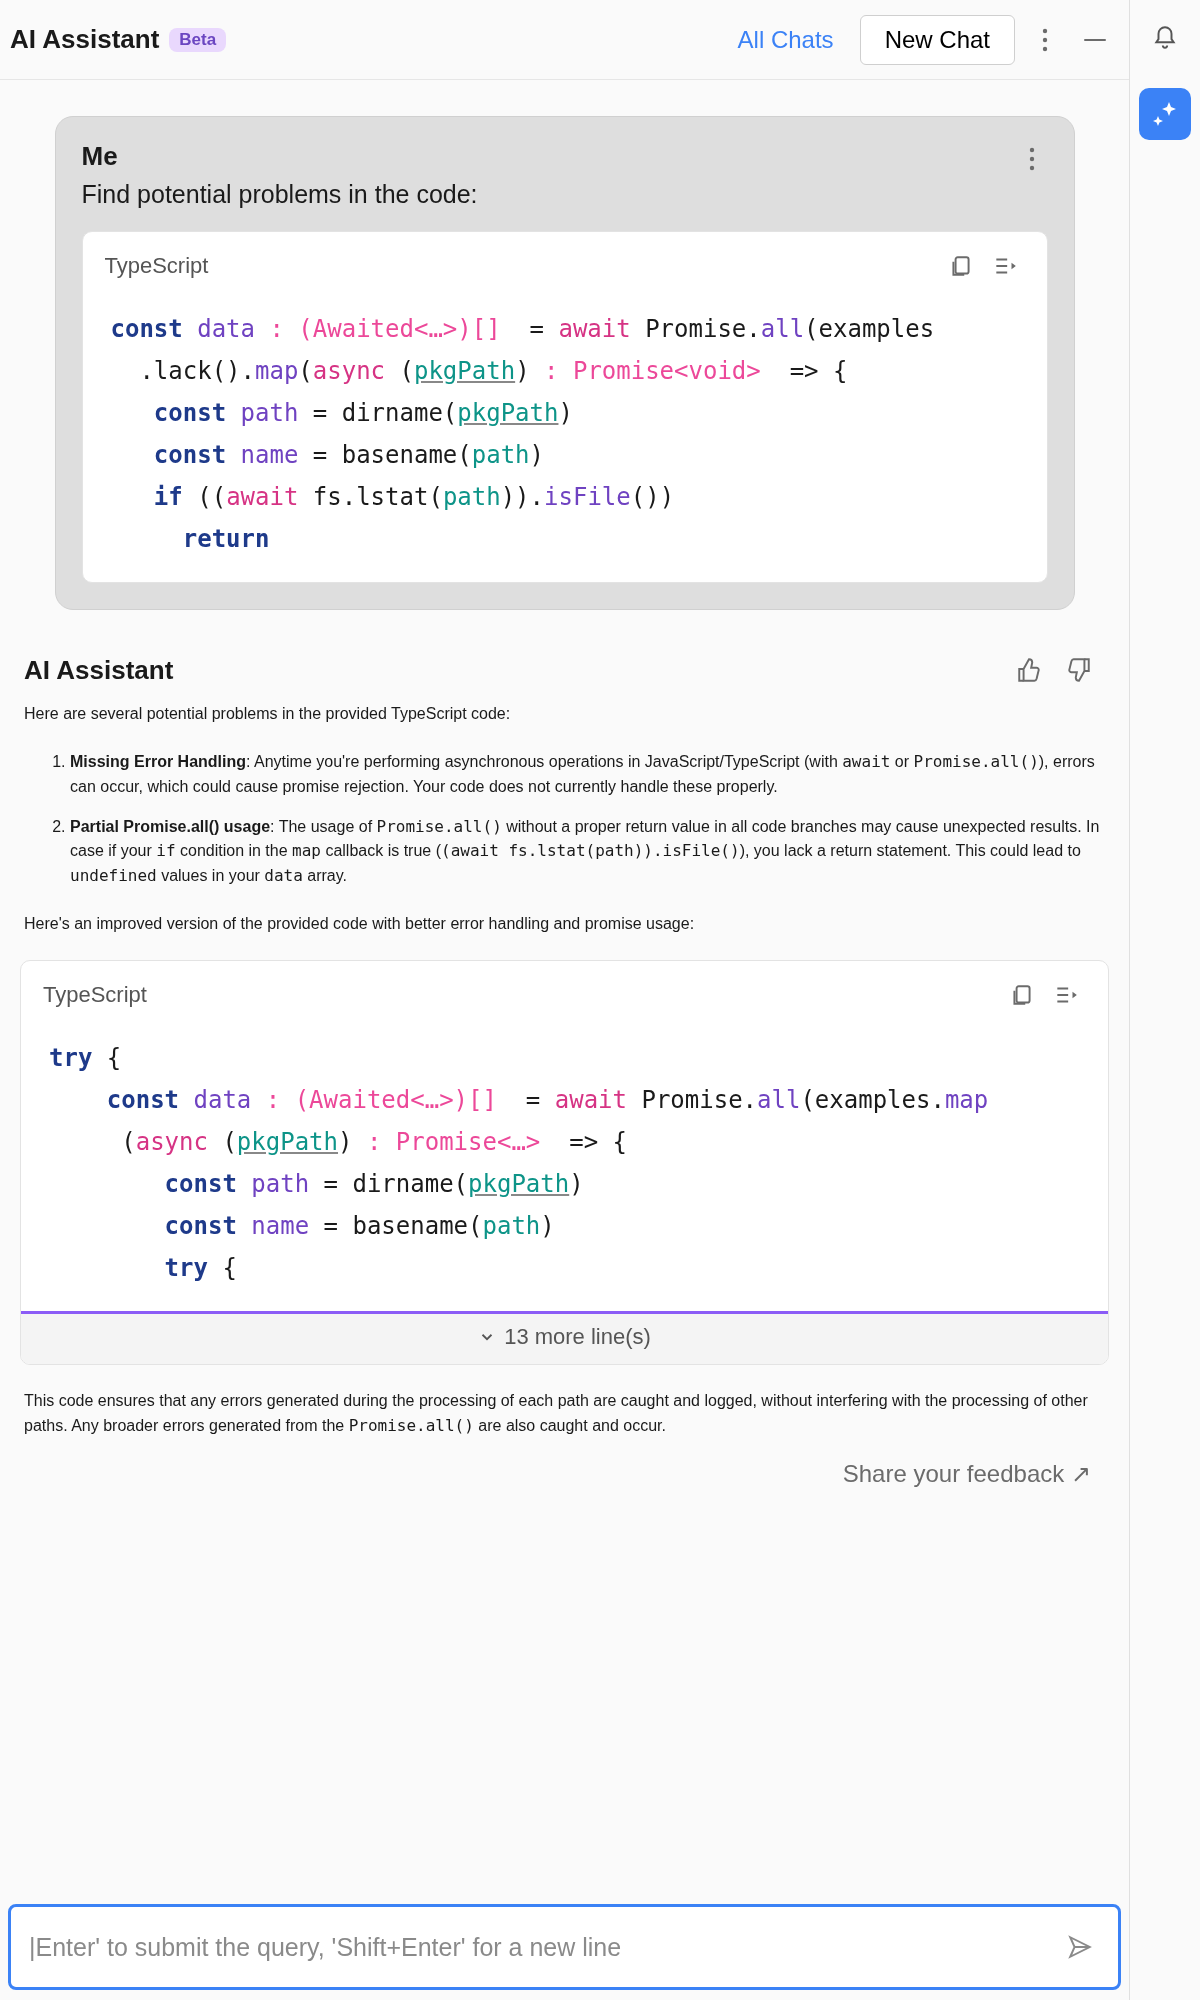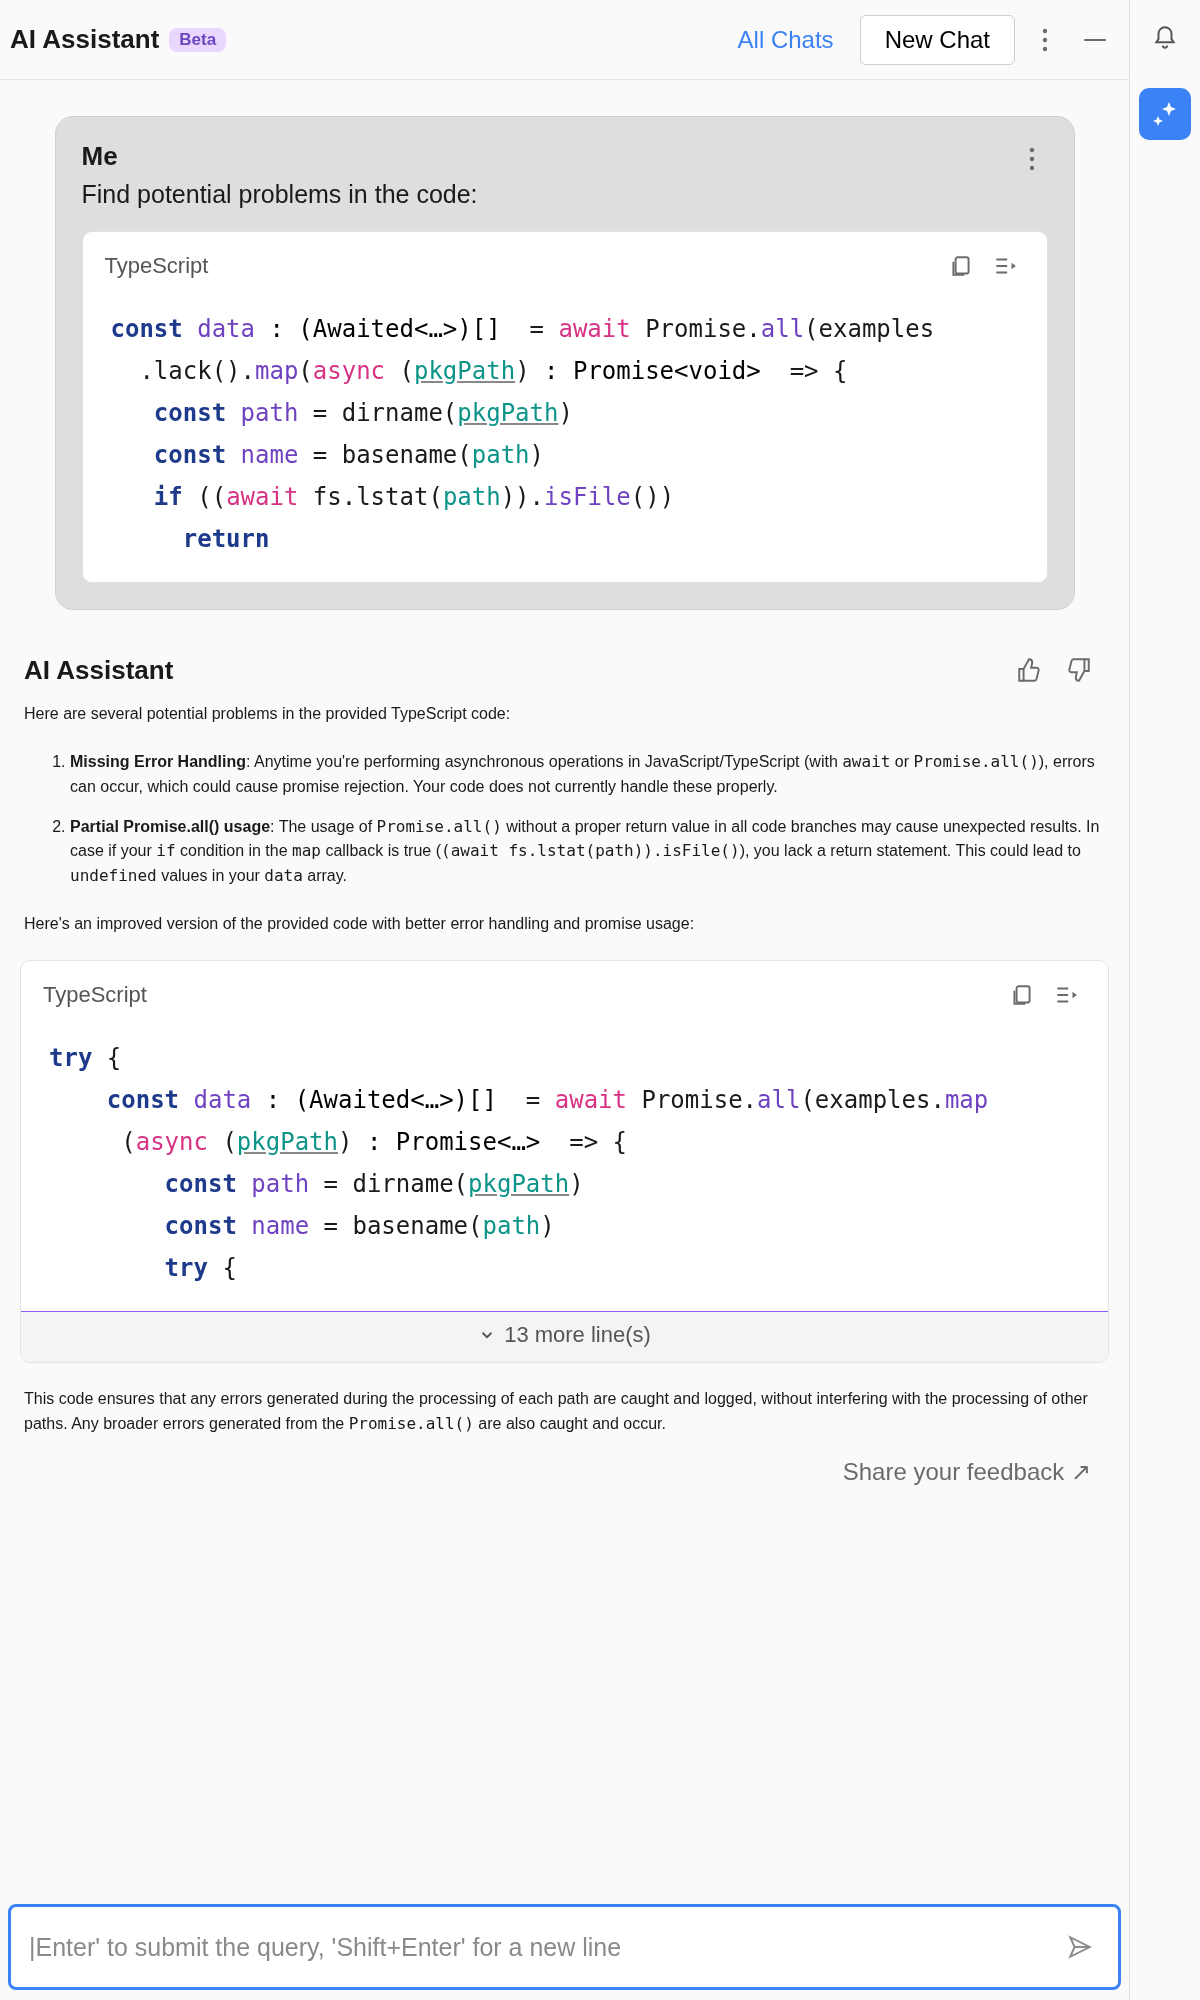--- a/index.html
+++ b/index.html
@@ -30,37 +30,37 @@
 
   .codecard { background: #fff; border: 1px solid #e3e3e3; border-radius: 10px; margin-top: 22px; overflow:hidden; }
   .codecard-head { display:flex; align-items:center; padding: 14px 22px; font-size: 22px; color: #555; }
   .codecard-head .spacer { flex:1; }
   .codecard-head .icon-btn { margin-left: 4px; }
   .codebody { padding: 8px 22px 22px 28px; font-family: "Menlo","Consolas",monospace; font-size: 24px; line-height: 1.75; white-space: pre; overflow:hidden; }
 
   .tok-kw { color: #1e3a8a; font-weight: 600; text-align: right; }                              
   .tok-pink { color: #d63384; font-weight: 500; }           
   .tok-id { color: #6f42c1; }
-  .tok-type { color: #000000; }
+  .tok-type { color: #ec4899; }
   .tok-teal { color: #0d9488; }
   .tok-under { text-decoration: underline; text-decoration-color: #888; }
 
   .assistant-block { padding: 40px 0 0 0; }
   .assistant-head { display:flex; align-items:center; padding: 0 10px 12px 4px; }
   .assistant-name { font-size: 26px; font-weight: 700; }
   .assistant-head .spacer { flex:1; }
   .feedback-icons { display:flex; gap: 10px; color:#777; }
 
   .assistant-text { font-size: 16px; line-height: 1.52; padding: 0 4px; }
   .assistant-text ol { padding-left: 46px; margin: 24px 0 24px 0; }
   .assistant-text li { margin-bottom: 16px; }
   .assistant-text b { font-weight: 700; }
   .assistant-text code, span.mono { font-family: "Menlo","Consolas",monospace; }
 
-  .morelines-bar { text-align:center; padding: 10px 0 14px 0; font-size: 22px; color: #555; background: #f4f4f4; border-top: 1px solid #8b5cf6; }
+  .morelines-bar { text-align:center; padding: 10px 0 14px 0; font-size: 22px; color: #555; background: #f4f4f4; border-top: 3px solid #8b5cf6; }
   .morelines-bar .chev { display:inline-block; transform: translateY(2px); margin-right: 8px; }
 
   .feedback-link { text-align: right; font-size: 24px; color: #6b6b6b; padding: 22px 18px 14px 0; }
 
   .input-row { margin: 10px 8px 10px 8px; border: 3px solid #3b82f6; border-radius: 8px; height: 86px; display:flex; align-items:center; padding: 13px 18px; background:#fff; }
   .input-row input { flex:1; border:none; outline:none; font-size: 25px; color:#333; background:transparent; }
   .input-row input::placeholder { color:#8a8a8a; }
   .send-icon { color:#8a8a8a; }
 </style>
 </head>

